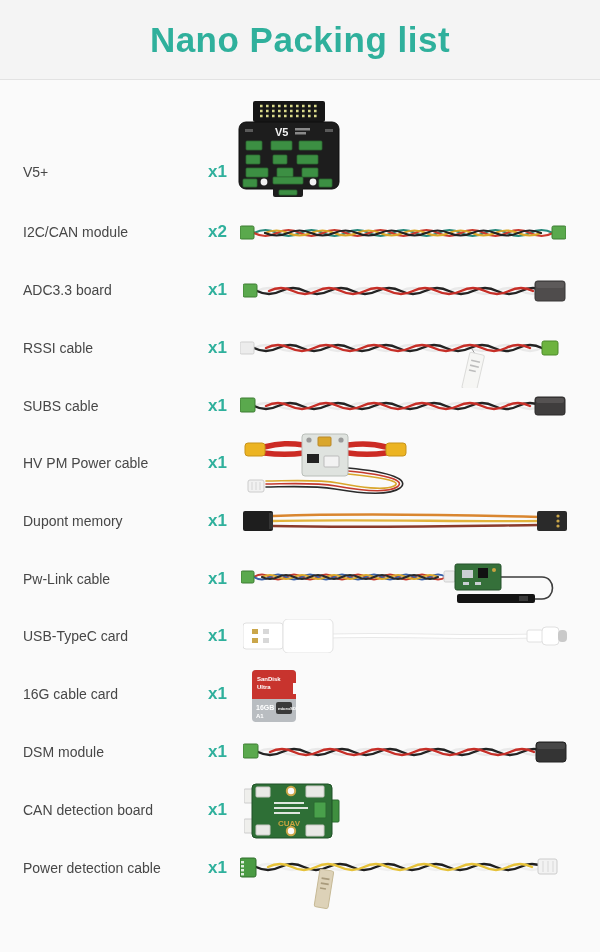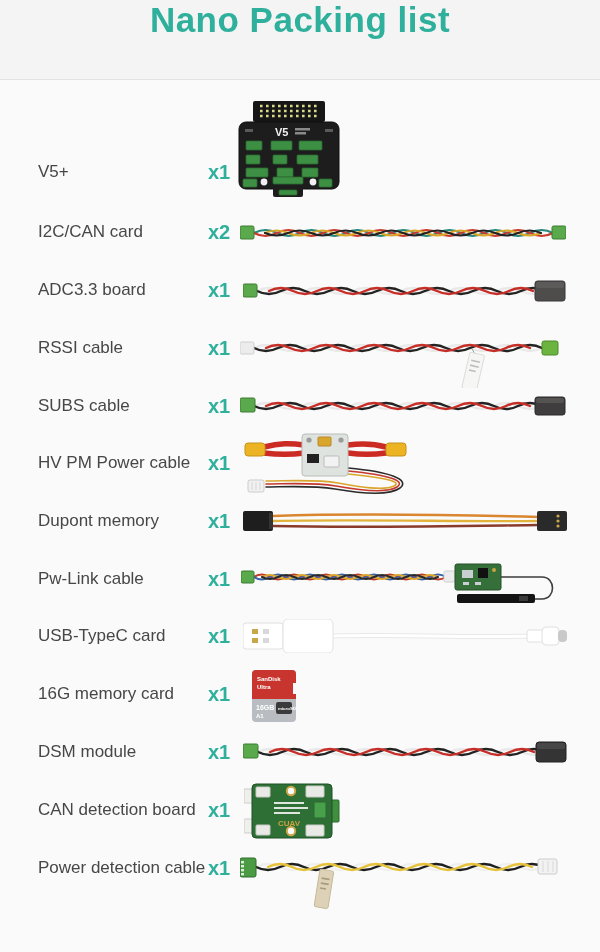--- a/index.html
+++ b/index.html
@@ -1,24 +1,24 @@
 <!DOCTYPE html>
 <html style="--accent: #2fb09c; --label: #474747;"><head>
 <meta charset="utf-8">
 <style>
   :root { --accent:#2fb09c; --label:#474747; }
   html,body{margin:0;padding:0;background:#fafafa;}
   .canvas{position:relative;width:600px;height:952px;background:#fafafa;
           font-family:"Liberation Sans",sans-serif;overflow:hidden;}
   .header{position:absolute;top:0;left:0;right:0;height:79px;background:#f4f4f4;
-          border-bottom:1px solid #e2e2e2;display:flex;justify-content:center;}
+          border-bottom:1px solid #e2e2e2;display:flex;align-items:center;justify-content:center;}
   .title{font-size:35px;font-weight:bold;color:var(--accent);letter-spacing:.5px;}
   .row{display:contents;}
-  .row-label{position:absolute;left:38px;transform:translateY(-50%);font-size:17px;color:var(--label);white-space:nowrap;}
-  .row-qty{position:absolute;left:208px;transform:translateY(-50%);font-size:20px;font-weight:bold;color:var(--accent);}
+  .row-label{position:absolute;left:23px;transform:translateY(-50%);font-size:14px;color:var(--label);white-space:nowrap;}
+  .row-qty{position:absolute;left:208px;transform:translateY(-50%);font-size:17px;font-weight:bold;color:var(--accent);}
   .ill{position:absolute;}
   svg{display:block;}
 </style>
 </head>
 <body>
 
 <div class="canvas">
 
   <div class="header">
     <div class="title">Nano Packing list</div>
@@ -57,21 +57,21 @@
         <circle cx="31" cy="81" r="3.4" fill="#f0f0f0"></circle>
         <circle cx="80" cy="81" r="3.4" fill="#f0f0f0"></circle>
         <rect x="40" y="86" width="30" height="10" rx="2" fill="#1d1d1d"></rect>
         <rect x="46" y="89" width="18" height="5" rx="1" fill="#3c8f43" stroke="#2b6a31" stroke-width="0.8"></rect>
       </svg>
     </div>
   </div>
 
   
   <div class="row">
-    <span class="row-label" style="top:232px">I2C/CAN card</span>
+    <span class="row-label" style="top:232px">I2C/CAN module</span>
     <span class="row-qty" style="top:232px">x2</span>
     <div class="ill" style="left:240px;top:220px">
       <svg width="326" height="26" viewBox="0 0 326 26">
         <g fill="none" stroke-linecap="round" stroke-width="2.2">
           <path d="M14,13 q11.5,-6 23,0 t23,0 t23,0 t23,0 t23,0 t23,0 t23,0 t23,0 t23,0 t23,0 t23,0 t23,0 t23,0" stroke="#27897c"></path>
           <path d="M14,13 q11.5,6 23,0 t23,0 t23,0 t23,0 t23,0 t23,0 t23,0 t23,0 t23,0 t23,0 t23,0 t23,0 t23,0" stroke="#cb3a2e"></path>
           <path d="M25,13 q11.5,-5 23,0 t23,0 t23,0 t23,0 t23,0 t23,0 t23,0 t23,0 t23,0 t23,0 t23,0 t23,0" stroke="#d9a62a"></path>
           <path d="M25,13 q11.5,5 23,0 t23,0 t23,0 t23,0 t23,0 t23,0 t23,0 t23,0 t23,0 t23,0 t23,0 t23,0" stroke="#232323"></path>
         </g>
         <rect x="0" y="6" width="14" height="13" rx="1.5" fill="#5aa94d" stroke="#3d7c33"></rect>
@@ -237,21 +237,21 @@
         <rect x="40" y="0" width="50" height="34" rx="5" fill="#ffffff" stroke="#e2e2e2"></rect>
         <rect x="284" y="11" width="16" height="12" rx="2" fill="#ffffff" stroke="#e0e0e0"></rect>
         <rect x="299" y="8" width="17" height="18" rx="4" fill="#ffffff" stroke="#e0e0e0"></rect>
         <rect x="315" y="11" width="9" height="12" rx="4" fill="#c9c9c9"></rect>
       </svg>
     </div>
   </div>
 
   
   <div class="row">
-    <span class="row-label" style="top:694px">16G memory card</span>
+    <span class="row-label" style="top:694px">16G cable card</span>
     <span class="row-qty" style="top:694px">x1</span>
     <div class="ill" style="left:252px;top:670px">
       <svg width="46" height="52" viewBox="0 0 46 52">
         <path d="M4,0 H40 a4,4 0 0 1 4,4 V48 a4,4 0 0 1 -4,4 H4 a4,4 0 0 1 -4,-4 V4 a4,4 0 0 1 4,-4 Z" fill="#b9bdc1"></path>
         <path d="M4,0 H40 a4,4 0 0 1 4,4 V29 H0 V4 a4,4 0 0 1 4,-4 Z" fill="#c8342e"></path>
         <rect x="41" y="13" width="3" height="11" fill="#fafafa"></rect>
         <text x="5" y="11" font-size="6" font-weight="bold" fill="#ffffff" font-family="Liberation Sans,sans-serif">SanDisk</text>
         <text x="5" y="19" font-size="6" font-weight="bold" fill="#ffffff" font-family="Liberation Sans,sans-serif">Ultra</text>
         <text x="4" y="40" font-size="7" font-weight="bold" fill="#ffffff" font-family="Liberation Sans,sans-serif">16GB</text>
         <text x="4" y="48" font-size="6" font-weight="bold" fill="#ffffff" font-family="Liberation Sans,sans-serif">A1</text>

